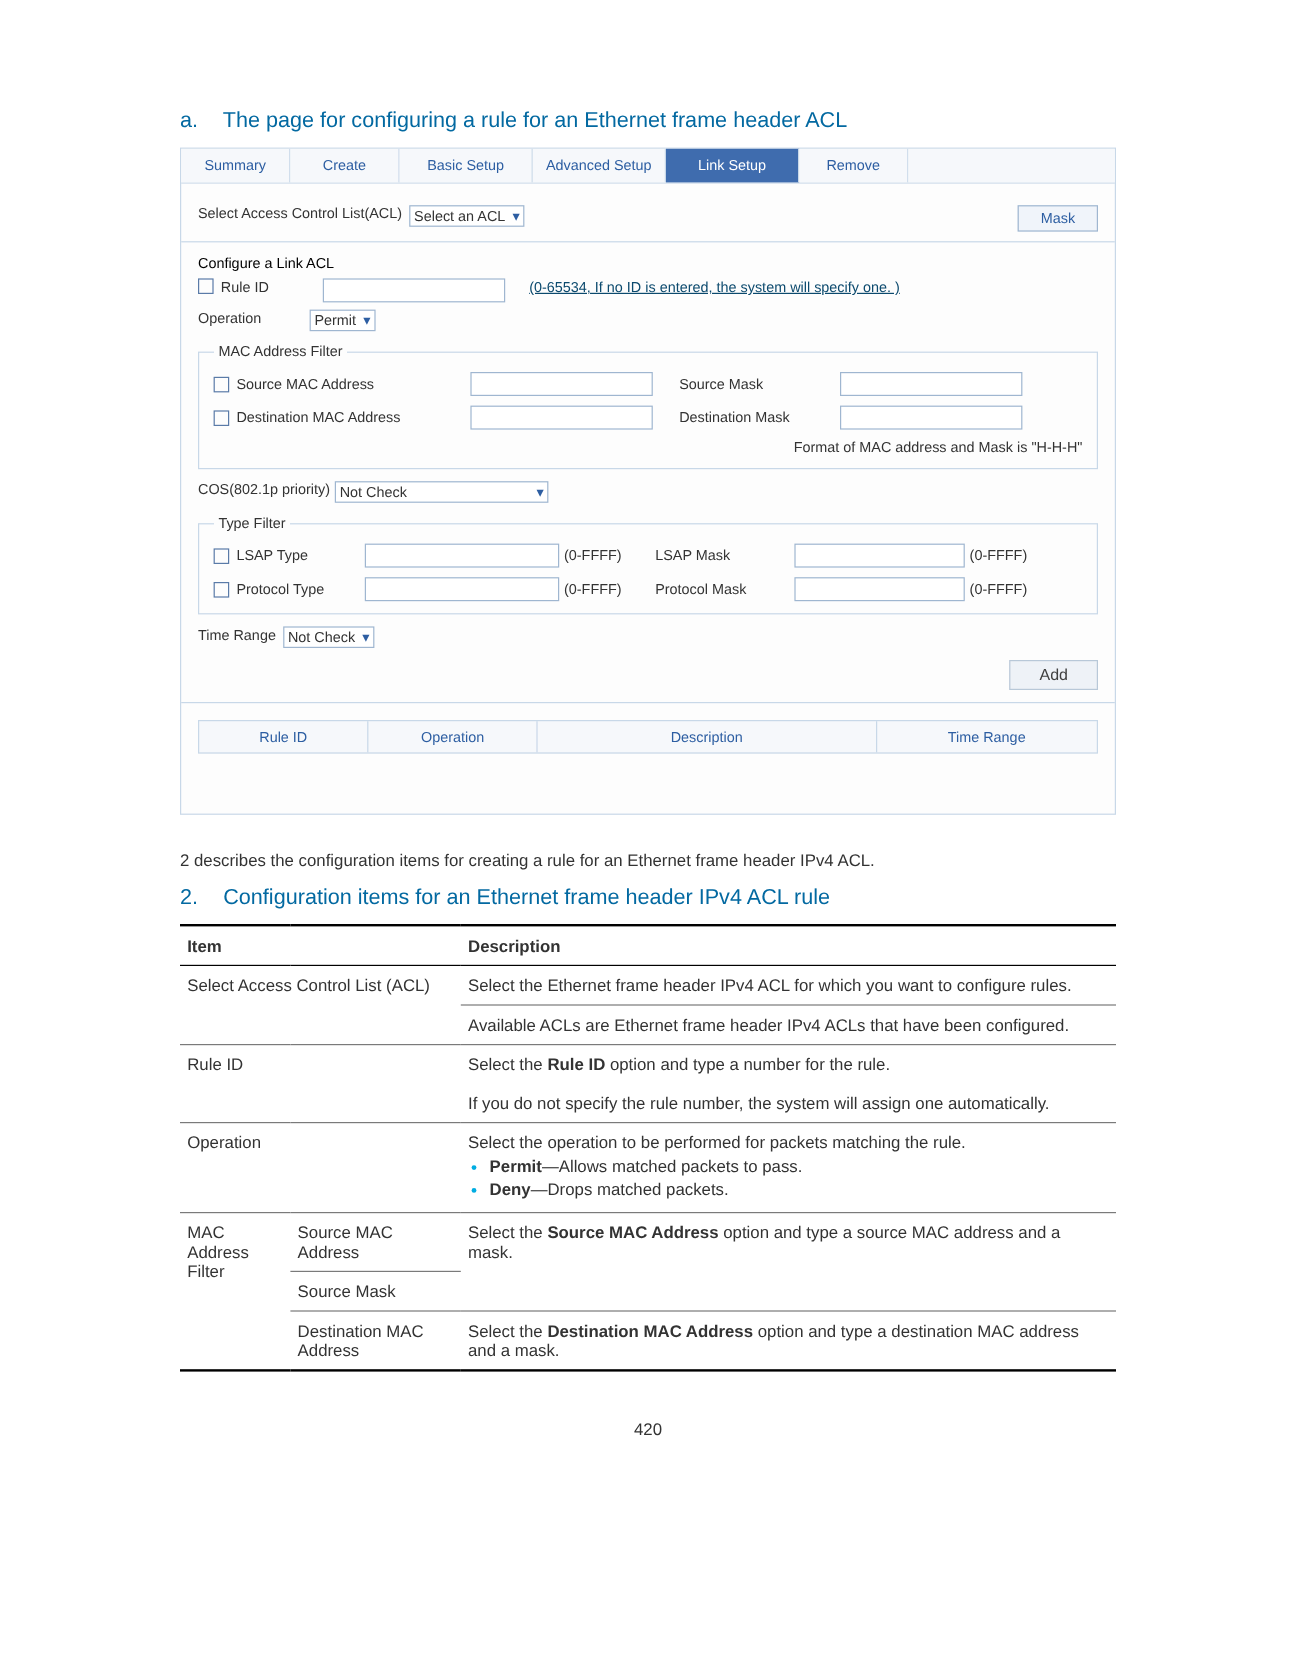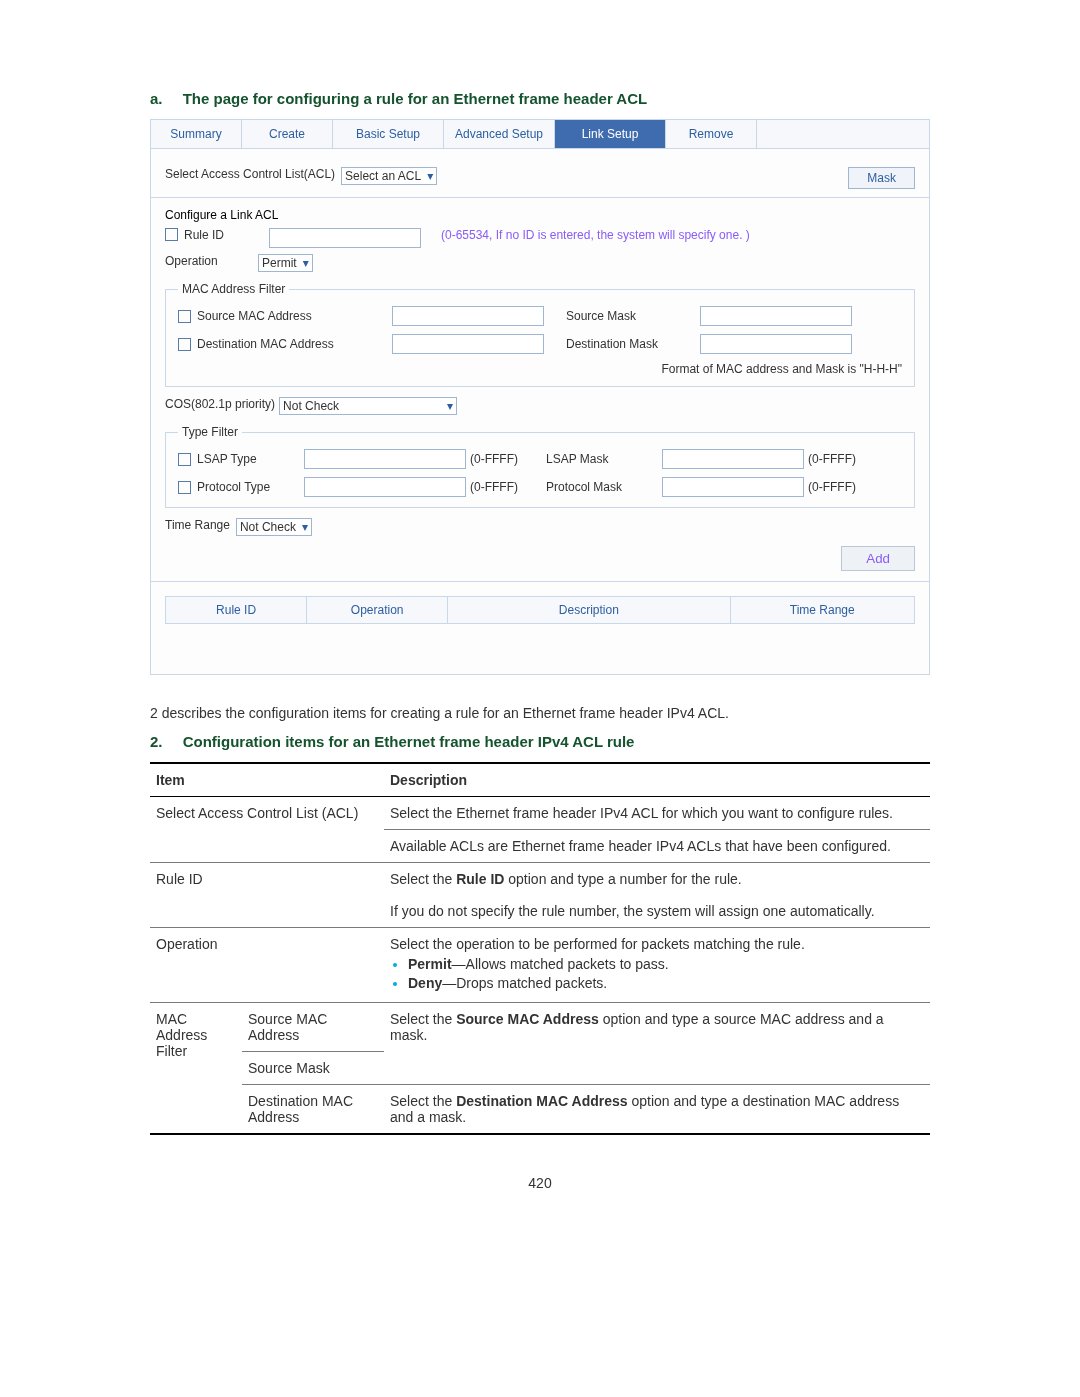--- a/index.html
+++ b/index.html
@@ -10,23 +10,23 @@
     padding: 0;
     background: #fff;
   }
   .page {
     width: 1080px;
     margin: 0 auto;
     padding: 80px 150px 40px 150px;
     box-sizing: border-box;
   }
   .heading-teal {
-    color: #14532d;
-    font-weight: bold;
-    font-size: 15px;
+    color: #0369a1;
+    font-weight: normal;
+    font-size: 18px;
     margin: 10px 0 12px 0;
   }
   .heading-teal .marker {
     margin-right: 16px;
   }
 
   
   .panel {
     border: 1px solid #c8d8e8;
     background: #fdfdfd;
@@ -87,21 +87,21 @@
     vertical-align: middle;
   }
   .txt {
     border: 1px solid #9fb6d0;
     height: 18px;
     background: #fff;
   }
   .txt.w150 { width: 150px; }
   .txt.w140 { width: 140px; }
   .txt.w160 { width: 160px; }
-  .hint { color: #8b5cf6; font-size: 12px; }
+  .hint { color: #0c4a6e; font-size: 12px; text-decoration: underline; }
 
   fieldset.groupbox {
     border: 1px solid #c8d8e8;
     margin: 10px 0;
     padding: 10px 12px;
   }
   fieldset.groupbox legend {
     color: #333;
     font-size: 12px;
     padding: 0 4px;
@@ -118,21 +118,21 @@
     gap: 8px 6px;
     align-items: center;
   }
 
   .btn-add {
     display: block;
     margin: 10px 0 10px auto;
     border: 1px solid #b8c8d8;
     padding: 4px 24px;
     background: #eef2f7;
-    color: #8b5cf6;
+    color: #404040;
   }
 
   .rule-header {
     display: grid;
     grid-template-columns: 1fr 1fr 2fr 1.3fr;
     border: 1px solid #c8d8e8;
     background: #f6f8fb;
   }
   .rule-header div {
     text-align: center;

